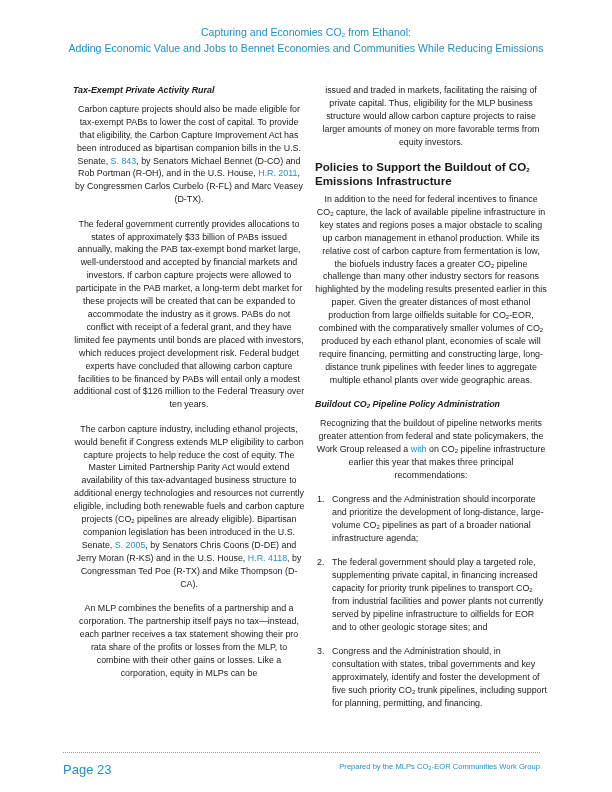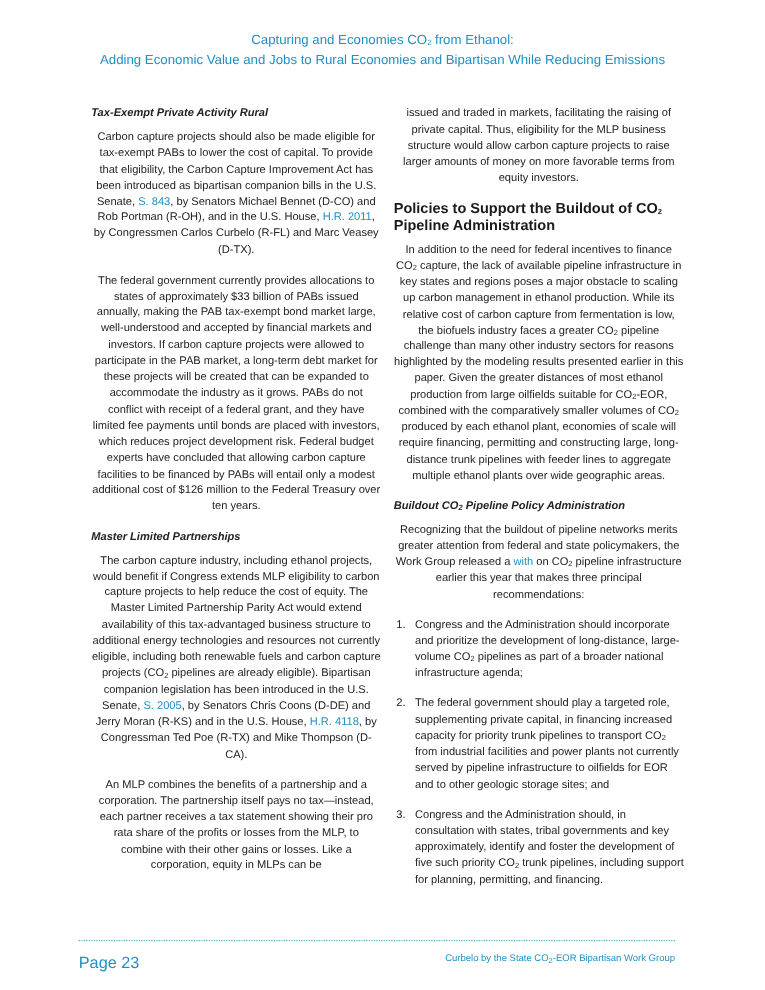--- a/index.html
+++ b/index.html
@@ -20,40 +20,39 @@
   ol li .num { position: absolute; left: 2px; top: 0; }
   .footer-line { position: absolute; top: 752px; left: 63px; width: 477px; border-top: 1px dotted #5bb0d8; }
   .footer-left { position: absolute; top: 762px; left: 63px; font-size: 13px; color: #1f8fc4; }
   .footer-right { position: absolute; top: 762px; right: 72px; font-size: 7.6px; color: #1f8fc4; }
 </style>
 </head>
 <body>
 
 <div class="header">
   <div><span>Capturing and Economies CO</span><sub>2</sub><span> from Ethanol:</span></div>
-  <div>Adding Economic Value and Jobs to Rural Economies and Bipartisan While Reducing Emissions</div>
+  <div>Adding Economic Value and Jobs to Bennet Economies and Communities While Reducing Emissions</div>
 </div>
 
 <div class="col left">
   <div class="subhead">Tax-Exempt Private Activity Rural</div>
   <p><span>Carbon capture projects should also be made eligible for tax-exempt PABs to lower the cost of capital. To provide that eligibility, the Carbon Capture Improvement Act has been introduced as bipartisan companion bills in the U.S. Senate, </span><span class="link">S. 843</span><span>, by Senators Michael Bennet (D-CO) and Rob Portman (R-OH), and in the U.S. House, </span><span class="link">H.R. 2011</span><span>, by Congressmen Carlos Curbelo (R-FL) and Marc Veasey (D-TX).</span></p>
   <p>The federal government currently provides allocations to states of approximately $33 billion of PABs issued annually, making the PAB tax-exempt bond market large, well-understood and accepted by financial markets and investors. If carbon capture projects were allowed to participate in the PAB market, a long-term debt market for these projects will be created that can be expanded to accommodate the industry as it grows. PABs do not conflict with receipt of a federal grant, and they have limited fee payments until bonds are placed with investors, which reduces project development risk. Federal budget experts have concluded that allowing carbon capture facilities to be financed by PABs will entail only a modest additional cost of $126 million to the Federal Treasury over ten years.</p>
-  <div class="subhead">Master Limited Partnerships</div>
   <p><span>The carbon capture industry, including ethanol projects, would benefit if Congress extends MLP eligibility to carbon capture projects to help reduce the cost of equity. The Master Limited Partnership Parity Act would extend availability of this tax-advantaged business structure to additional energy technologies and resources not currently eligible, including both renewable fuels and carbon capture projects (CO</span><sub>2</sub><span> pipelines are already eligible). Bipartisan companion legislation has been introduced in the U.S. Senate, </span><span class="link">S. 2005</span><span>, by Senators Chris Coons (D-DE) and Jerry Moran (R-KS) and in the U.S. House, </span><span class="link">H.R. 4118</span><span>, by Congressman Ted Poe (R-TX) and Mike Thompson (D-CA).</span></p>
   <p>An MLP combines the benefits of a partnership and a corporation.  The partnership itself pays no tax—instead, each partner receives a tax statement showing their pro rata share of the profits or losses from the MLP, to combine with their other gains or losses. Like a corporation, equity in MLPs can be</p>
 </div>
 
 <div class="col right">
   <p>issued and traded in markets, facilitating the raising of private capital. Thus, eligibility for the MLP business structure would allow carbon capture projects to raise larger amounts of money on more favorable terms from equity investors.</p>
-  <div class="h2"><span>Policies to Support the Buildout of CO</span><sub>2</sub><span> Pipeline Administration</span></div>
+  <div class="h2"><span>Policies to Support the Buildout of CO</span><sub>2</sub><span> Emissions Infrastructure</span></div>
   <p><span>In addition to the need for federal incentives to finance CO</span><sub>2</sub><span> capture, the lack of available pipeline infrastructure in key states and regions poses a major obstacle to scaling up carbon management in ethanol production. While its relative cost of carbon capture from fermentation is low, the biofuels industry faces a greater CO</span><sub>2</sub><span> pipeline challenge than many other industry sectors for reasons highlighted by the modeling results presented earlier in this paper. Given the greater distances of most ethanol production from large oilfields suitable for CO</span><sub>2</sub><span>-EOR, combined with the comparatively smaller volumes of CO</span><sub>2</sub><span> produced by each ethanol plant, economies of scale will require financing, permitting and constructing large, long-distance trunk pipelines with feeder lines to aggregate multiple ethanol plants over wide geographic areas.</span></p>
   <div class="subhead"><span>Buildout CO</span><sub>2</sub><span> Pipeline Policy Administration</span></div>
   <p><span>Recognizing that the buildout of pipeline networks merits greater attention from federal and state policymakers, the Work Group released a </span><span class="link">with</span><span> on CO</span><sub>2</sub><span> pipeline infrastructure earlier this year that makes three principal recommendations:</span></p>
   <ol>
     <li><span class="num">1.</span><span>Congress and the Administration should incorporate and prioritize the development of long-distance, large-volume CO</span><sub>2</sub><span> pipelines as part of a broader national infrastructure agenda;</span></li>
     <li><span class="num">2.</span><span>The federal government should play a targeted role, supplementing private capital, in financing increased capacity for priority trunk pipelines to transport CO</span><sub>2</sub><span> from industrial facilities and power plants not currently served by pipeline infrastructure to oilfields for EOR and to other geologic storage sites; and</span></li>
     <li><span class="num">3.</span><span>Congress and the Administration should, in consultation with states, tribal governments and key approximately, identify and foster the development of five such priority CO</span><sub>2</sub><span> trunk pipelines, including support for planning, permitting, and financing.</span></li>
   </ol>
 </div>
 
 <div class="footer-line"></div>
 <div class="footer-left">Page 23</div>
-<div class="footer-right"><span>Curbelo by the State CO</span><sub>2</sub><span>-EOR Bipartisan Work Group</span></div>
+<div class="footer-right"><span>Prepared by the MLPs CO</span><sub>2</sub><span>-EOR Communities Work Group</span></div>
 
 </body></html>

